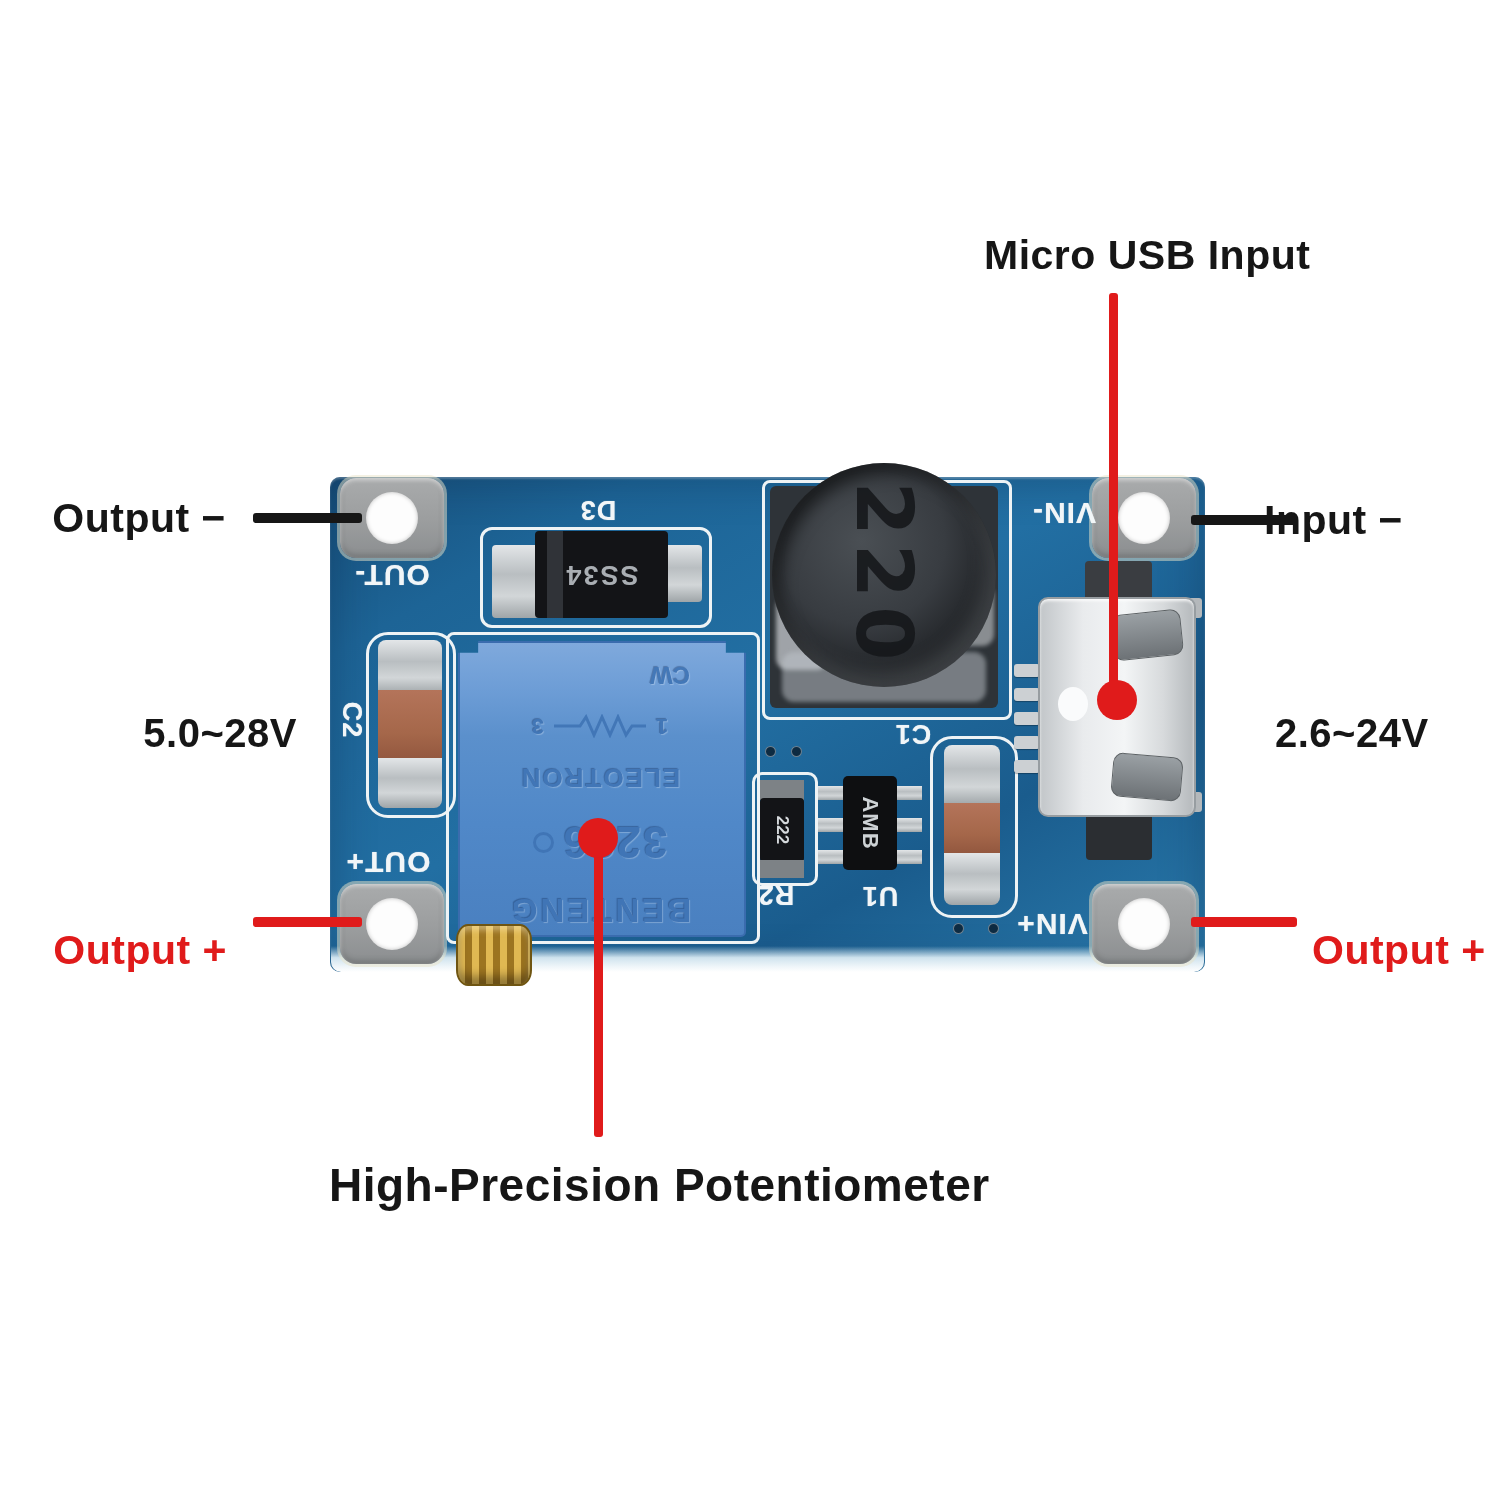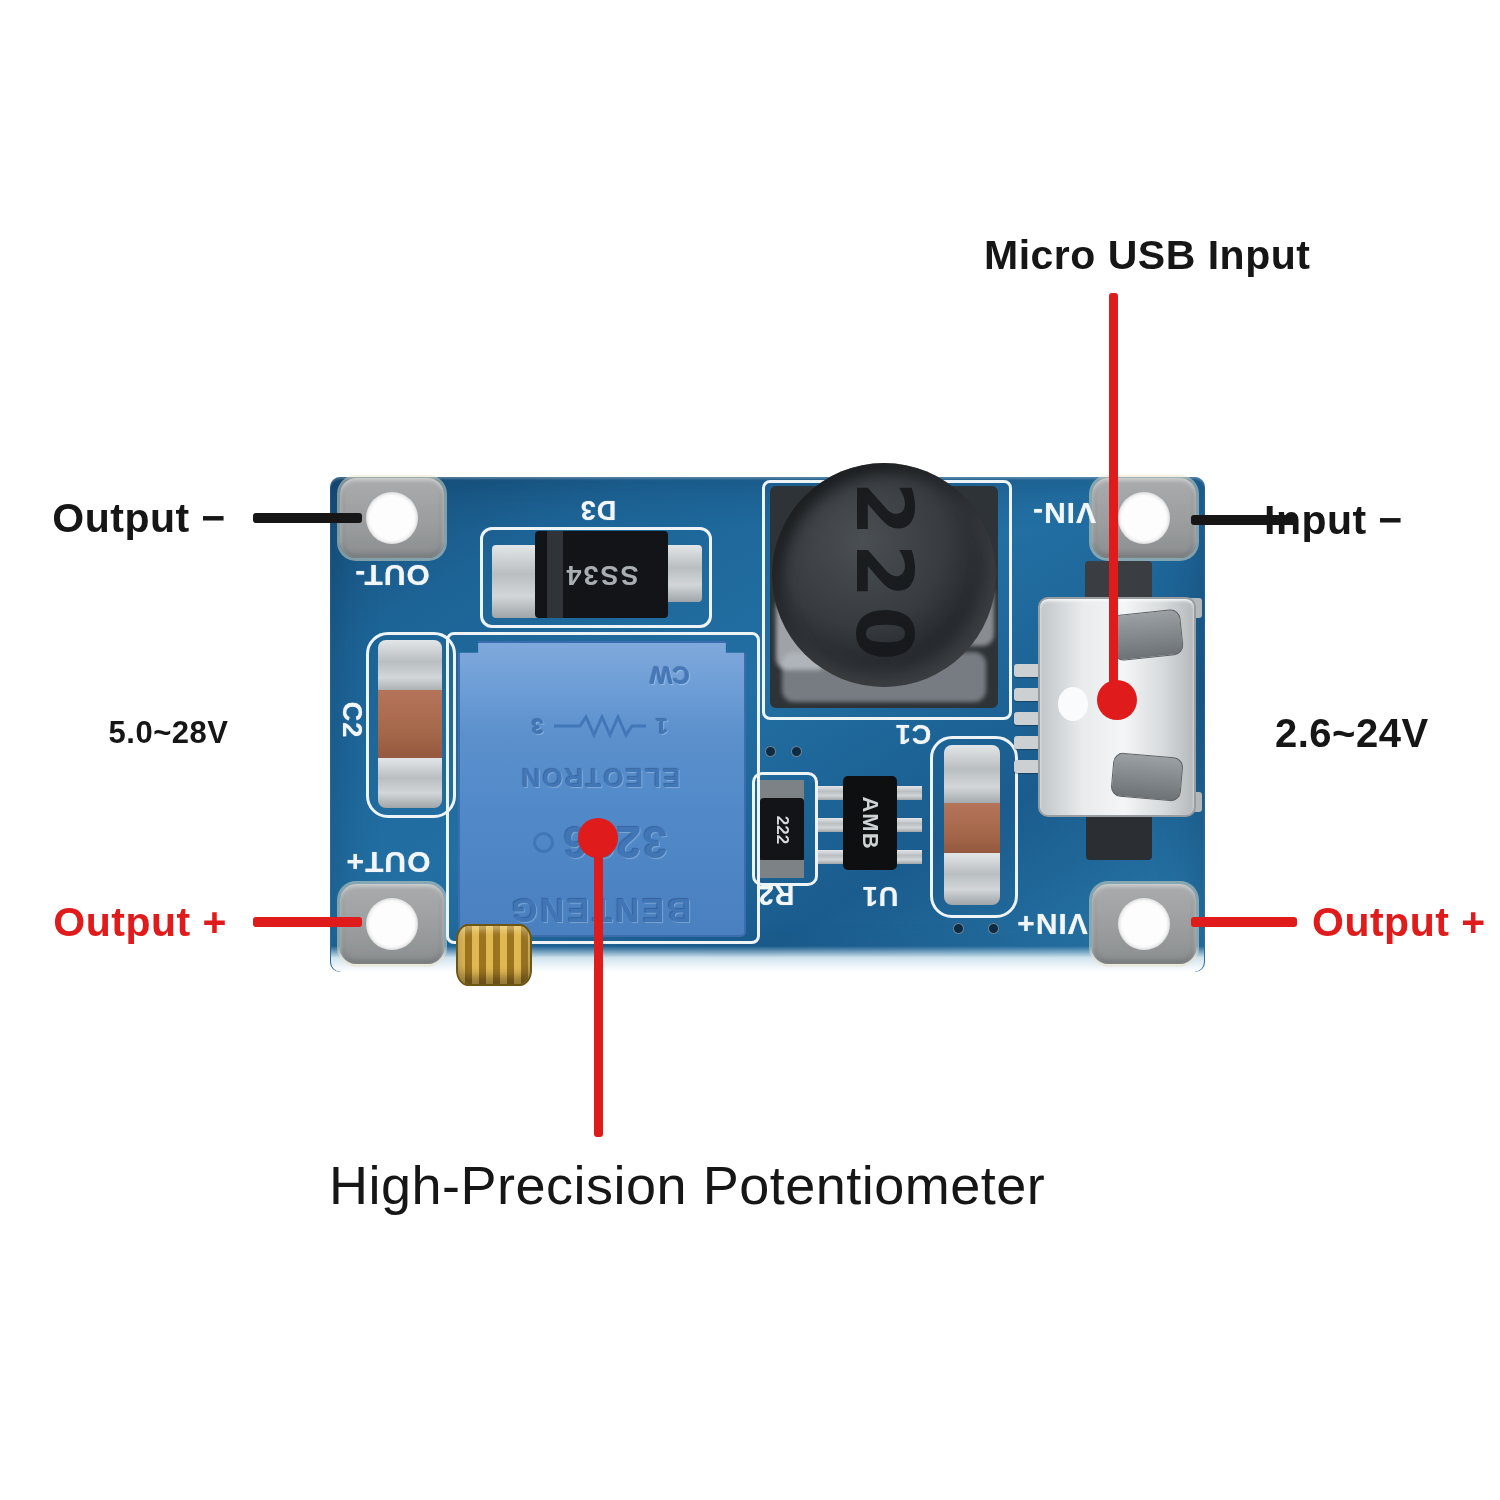--- a/index.html
+++ b/index.html
@@ -2,28 +2,28 @@
 <html style="--bg: #ffffff; --ink: #161616; --red-accent: #e01b1b; --pcb-blue: #1e6b9f; --pot-blue: #5088c8; --silkscreen-white: #f2f6f8; --pad-gray: #9b9d9e; --cap-orange: #a5674a; --screw-gold: #c9a23f;"><head>
 <meta charset="utf-8">
 <style>
   html,body{margin:0;padding:0;background:#fff;}
   .fig{position:relative;width:1500px;height:1500px;background:var(--bg,#ffffff);overflow:hidden;
        font-family:"Liberation Sans","DejaVu Sans",sans-serif;}
   .abs{position:absolute;}
   
   .lbl{position:absolute;font-weight:700;font-size:41px;color:var(--ink,#161616);
        line-height:48px;letter-spacing:0.5px;white-space:nowrap;z-index:8;}
-  .lbl.red{color:var(--red-accent,#e01b1b);}
+  .lbl.red{color:var(--red-accent,#e01b1b);margin-top:28px;}
   .lbl.rt{text-align:right;}
   .callout{position:absolute;border-radius:3px;z-index:9;}
   .callout.black{background:var(--ink,#161616);}
   .callout.redl{background:var(--red-accent,#e01b1b);}
   .dot{position:absolute;width:40px;height:40px;border-radius:50%;
        background:var(--red-accent,#e01b1b);z-index:10;}
-  .bigtext{position:absolute;font-weight:400;font-size:54px;color:var(--ink,#161616);
+  .bigtext{position:absolute;font-weight:700;font-size:46px;color:var(--ink,#161616);
        line-height:67px;letter-spacing:0.5px;z-index:8;}
   
   .board{position:absolute;left:330px;top:477px;width:875px;height:495px;border-radius:10px;z-index:1;
        background:linear-gradient(150deg,#17507c 0%,#1d6496 18%,#226fa3 45%,#1a5c8d 72%,#2a7bad 100%);
        box-shadow:inset 0 0 46px rgba(0,20,45,.28), inset 0 2px 2px rgba(255,255,255,.3);}
   .board-edge{position:absolute;left:331px;top:946px;width:873px;height:26px;z-index:2;
        border-radius:0 0 10px 10px;
        background:linear-gradient(180deg,rgba(215,232,242,0) 0%,#cfe3ee 45%,#eef5f9 78%,#ffffff 100%);}
   .pad{position:absolute;width:104px;height:80px;border-radius:16px;z-index:3;
        background:linear-gradient(180deg,#a9abac, var(--pad-gray,#9b9d9e) 55%, #8b8e90);
@@ -193,21 +193,21 @@
   <div class="callout redl" style="left:253px;top:917px;width:109px;height:10px;"></div>
   <div class="callout redl" style="left:1191px;top:917px;width:106px;height:10px;"></div>
   <div class="callout redl" style="left:1109px;top:293px;width:9px;height:409px;"></div>
   <div class="callout redl" style="left:594px;top:838px;width:9px;height:299px;"></div>
   <div class="dot" style="left:1097px;top:680px;"></div>
   <div class="dot" style="left:578px;top:818px;"></div>
 
   <div class="lbl" style="left:984px;top:231px;">Micro USB Input</div>
   <div class="lbl rt" style="left:36px;top:494px;width:190px;">Output −</div>
   <div class="lbl" style="left:1264px;top:496px;">Input −</div>
-  <div class="lbl rt" style="left:40px;top:709px;width:257px;font-size:31px;text-align:center;">5.0~28V</div>
+  <div class="lbl rt" style="left:40px;top:709px;width:257px;font-size:40px;">5.0~28V</div>
   <div class="lbl" style="left:1275px;top:709px;font-size:40px;">2.6~24V</div>
   <div class="lbl red rt" style="left:40px;top:898px;width:187px;">Output +</div>
   <div class="lbl red" style="left:1312px;top:898px;">Output +</div>
   <div class="bigtext" style="left:329px;top:1152px;">
     <div>High-Precision Potentiometer</div>
   </div>
 
 </div>
 
 </body></html>

